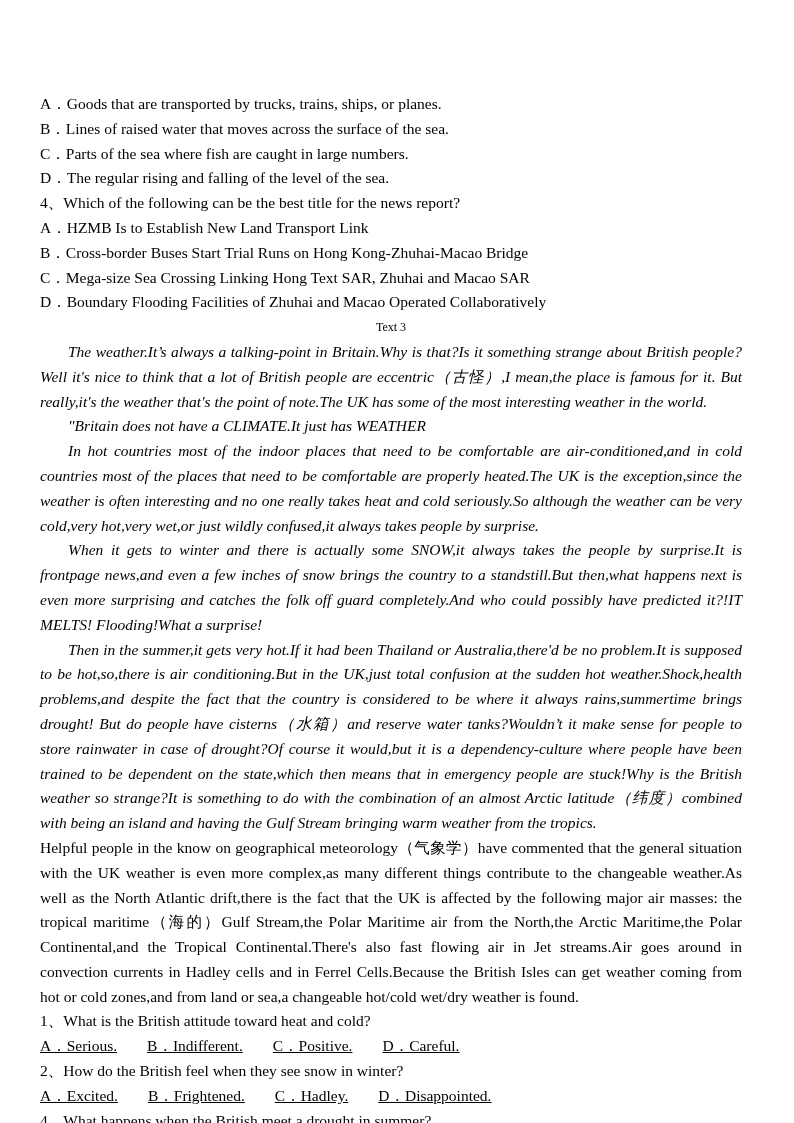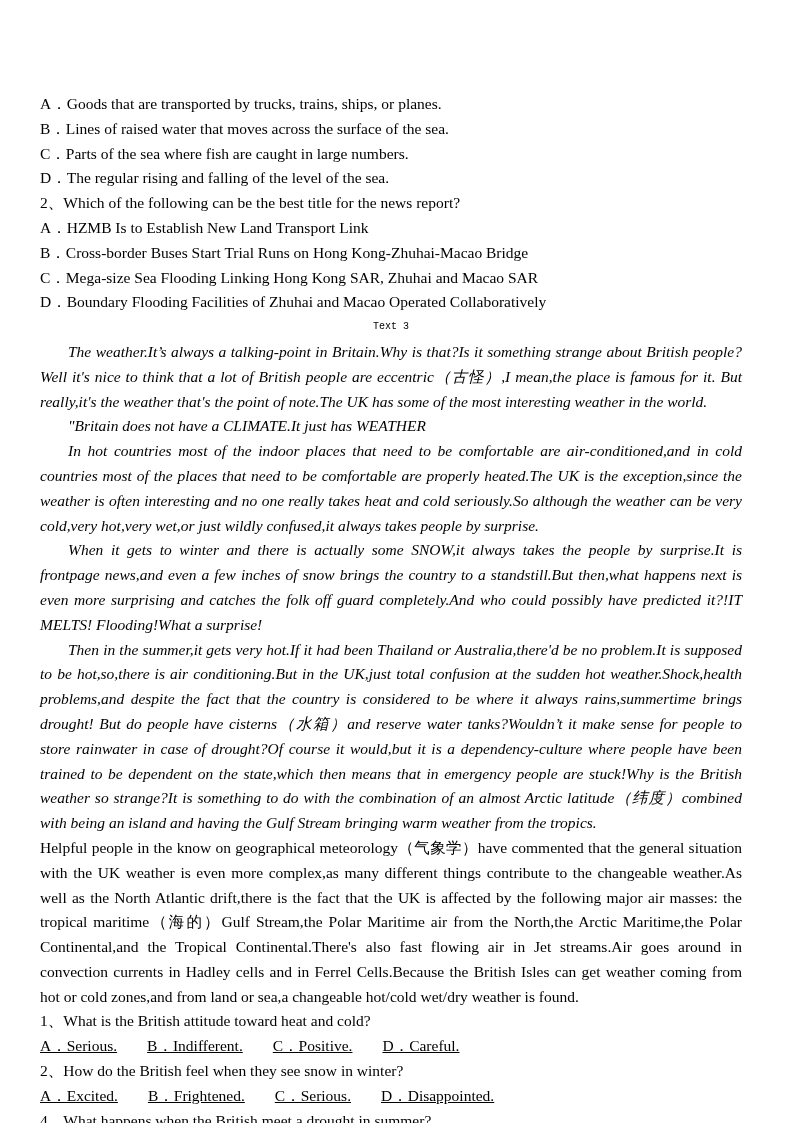--- a/index.html
+++ b/index.html
@@ -28,64 +28,64 @@
     margin: 0;
     padding: 0;
     text-align: justify;
   }
   p.indent {
     text-indent: 28px;
     font-style: italic;
   }
   p.heading {
     text-align: center;
-    font-family: Liberation Mono, monospace;
-    font-size: 10px;
+    font-family: Liberation Serif, serif;
+    font-size: 12px;
   }
   p.opts .opt {
     margin-right: 30px;
     text-decoration: underline;
   }
   p.opts .opt:last-child {
     margin-right: 0;
   }
 </style>
 </head>
 <body>
 
 <div class="page">
 
   <p class="line">A．Goods that are transported by trucks, trains, ships, or planes.</p>
   <p class="line">B．Lines of raised water that moves across the surface of the sea.</p>
   <p class="line">C．Parts of the sea where fish are caught in large numbers.</p>
   <p class="line">D．The regular rising and falling of the level of the sea.</p>
 
-  <p class="line">2、Which of the following can be the best title for the news report?</p>
+  <p class="line">4、Which of the following can be the best title for the news report?</p>
   <p class="line">A．HZMB Is to Establish New Land Transport Link</p>
   <p class="line">B．Cross-border Buses Start Trial Runs on Hong Kong-Zhuhai-Macao Bridge</p>
-  <p class="line">C．Mega-size Sea Flooding Linking Hong Kong SAR, Zhuhai and Macao SAR</p>
+  <p class="line">C．Mega-size Sea Crossing Linking Hong Text SAR, Zhuhai and Macao SAR</p>
   <p class="line">D．Boundary Flooding Facilities of Zhuhai and Macao Operated Collaboratively</p>
 
   <p class="heading">Text 3</p>
 
   <p class="para indent">The weather.It’s always a talking-point in Britain.Why is that?Is it something strange about British people?Well it's nice to think that a lot of British people are eccentric（古怪）,I mean,the place is famous for it. But really,it's the weather that's the point of note.The UK has some of the most interesting weather in the world.</p>
   <p class="para indent">"Britain does not have a CLIMATE.It just has WEATHER</p>
   <p class="para indent">In hot countries most of the indoor places that need to be comfortable are air-conditioned,and in cold countries most of the places that need to be comfortable are properly heated.The UK is the exception,since the weather is often interesting and no one really takes heat and cold seriously.So although the weather can be very cold,very hot,very wet,or just wildly confused,it always takes people by surprise.</p>
   <p class="para indent">When it gets to winter and there is actually some SNOW,it always takes the people by surprise.It is frontpage news,and even a few inches of snow brings the country to a standstill.But then,what happens next is even more surprising and catches the folk off guard completely.And who could possibly have predicted it?!IT MELTS! Flooding!What a surprise!</p>
   <p class="para indent">Then in the summer,it gets very hot.If it had been Thailand or Australia,there'd be no problem.It is supposed to be hot,so,there is air conditioning.But in the UK,just total confusion at the sudden hot weather.Shock,health problems,and despite the fact that the country is considered to be where it always rains,summertime brings drought! But do people have cisterns（水箱）and reserve water tanks?Wouldn’t it make sense for people to store rainwater in case of drought?Of course it would,but it is a dependency-culture where people have been trained to be dependent on the state,which then means that in emergency people are stuck!Why is the British weather so strange?It is something to do with the combination of an almost Arctic latitude（纬度）combined with being an island and having the Gulf Stream bringing warm weather from the tropics.</p>
   <p class="para">Helpful people in the know on geographical meteorology（气象学）have commented that the general situation with the UK weather is even more complex,as many different things contribute to the changeable weather.As well as the North Atlantic drift,there is the fact that the UK is affected by the following major air masses: the tropical maritime（海的）Gulf Stream,the Polar Maritime air from the North,the Arctic Maritime,the Polar Continental,and the Tropical Continental.There's also fast flowing air in Jet streams.Air goes around in convection currents in Hadley cells and in Ferrel Cells.Because the British Isles can get weather coming from hot or cold zones,and from land or sea,a changeable hot/cold wet/dry weather is found.</p>
 
   <p class="line">1、What is the British attitude toward heat and cold?</p>
   <p class="line opts">
     <span class="opt">A．Serious.</span><span class="opt">B．Indifferent.</span><span class="opt">C．Positive.</span><span class="opt">D．Careful.</span>
   </p>
 
   <p class="line">2、How do the British feel when they see snow in winter?</p>
   <p class="line opts">
-    <span class="opt">A．Excited.</span><span class="opt">B．Frightened.</span><span class="opt">C．Serious.</span><span class="opt">D．Disappointed.</span>
+    <span class="opt">A．Excited.</span><span class="opt">B．Frightened.</span><span class="opt">C．Hadley.</span><span class="opt">D．Disappointed.</span>
   </p>
 
   <p class="line">4、What happens when the British meet a drought in summer?</p>
   <p class="line opts">
     <span class="opt">A．They have got well-prepared.</span><span class="opt">B．They get water from the river.</span>
   </p>
 
 </div>
 
 </body></html>

